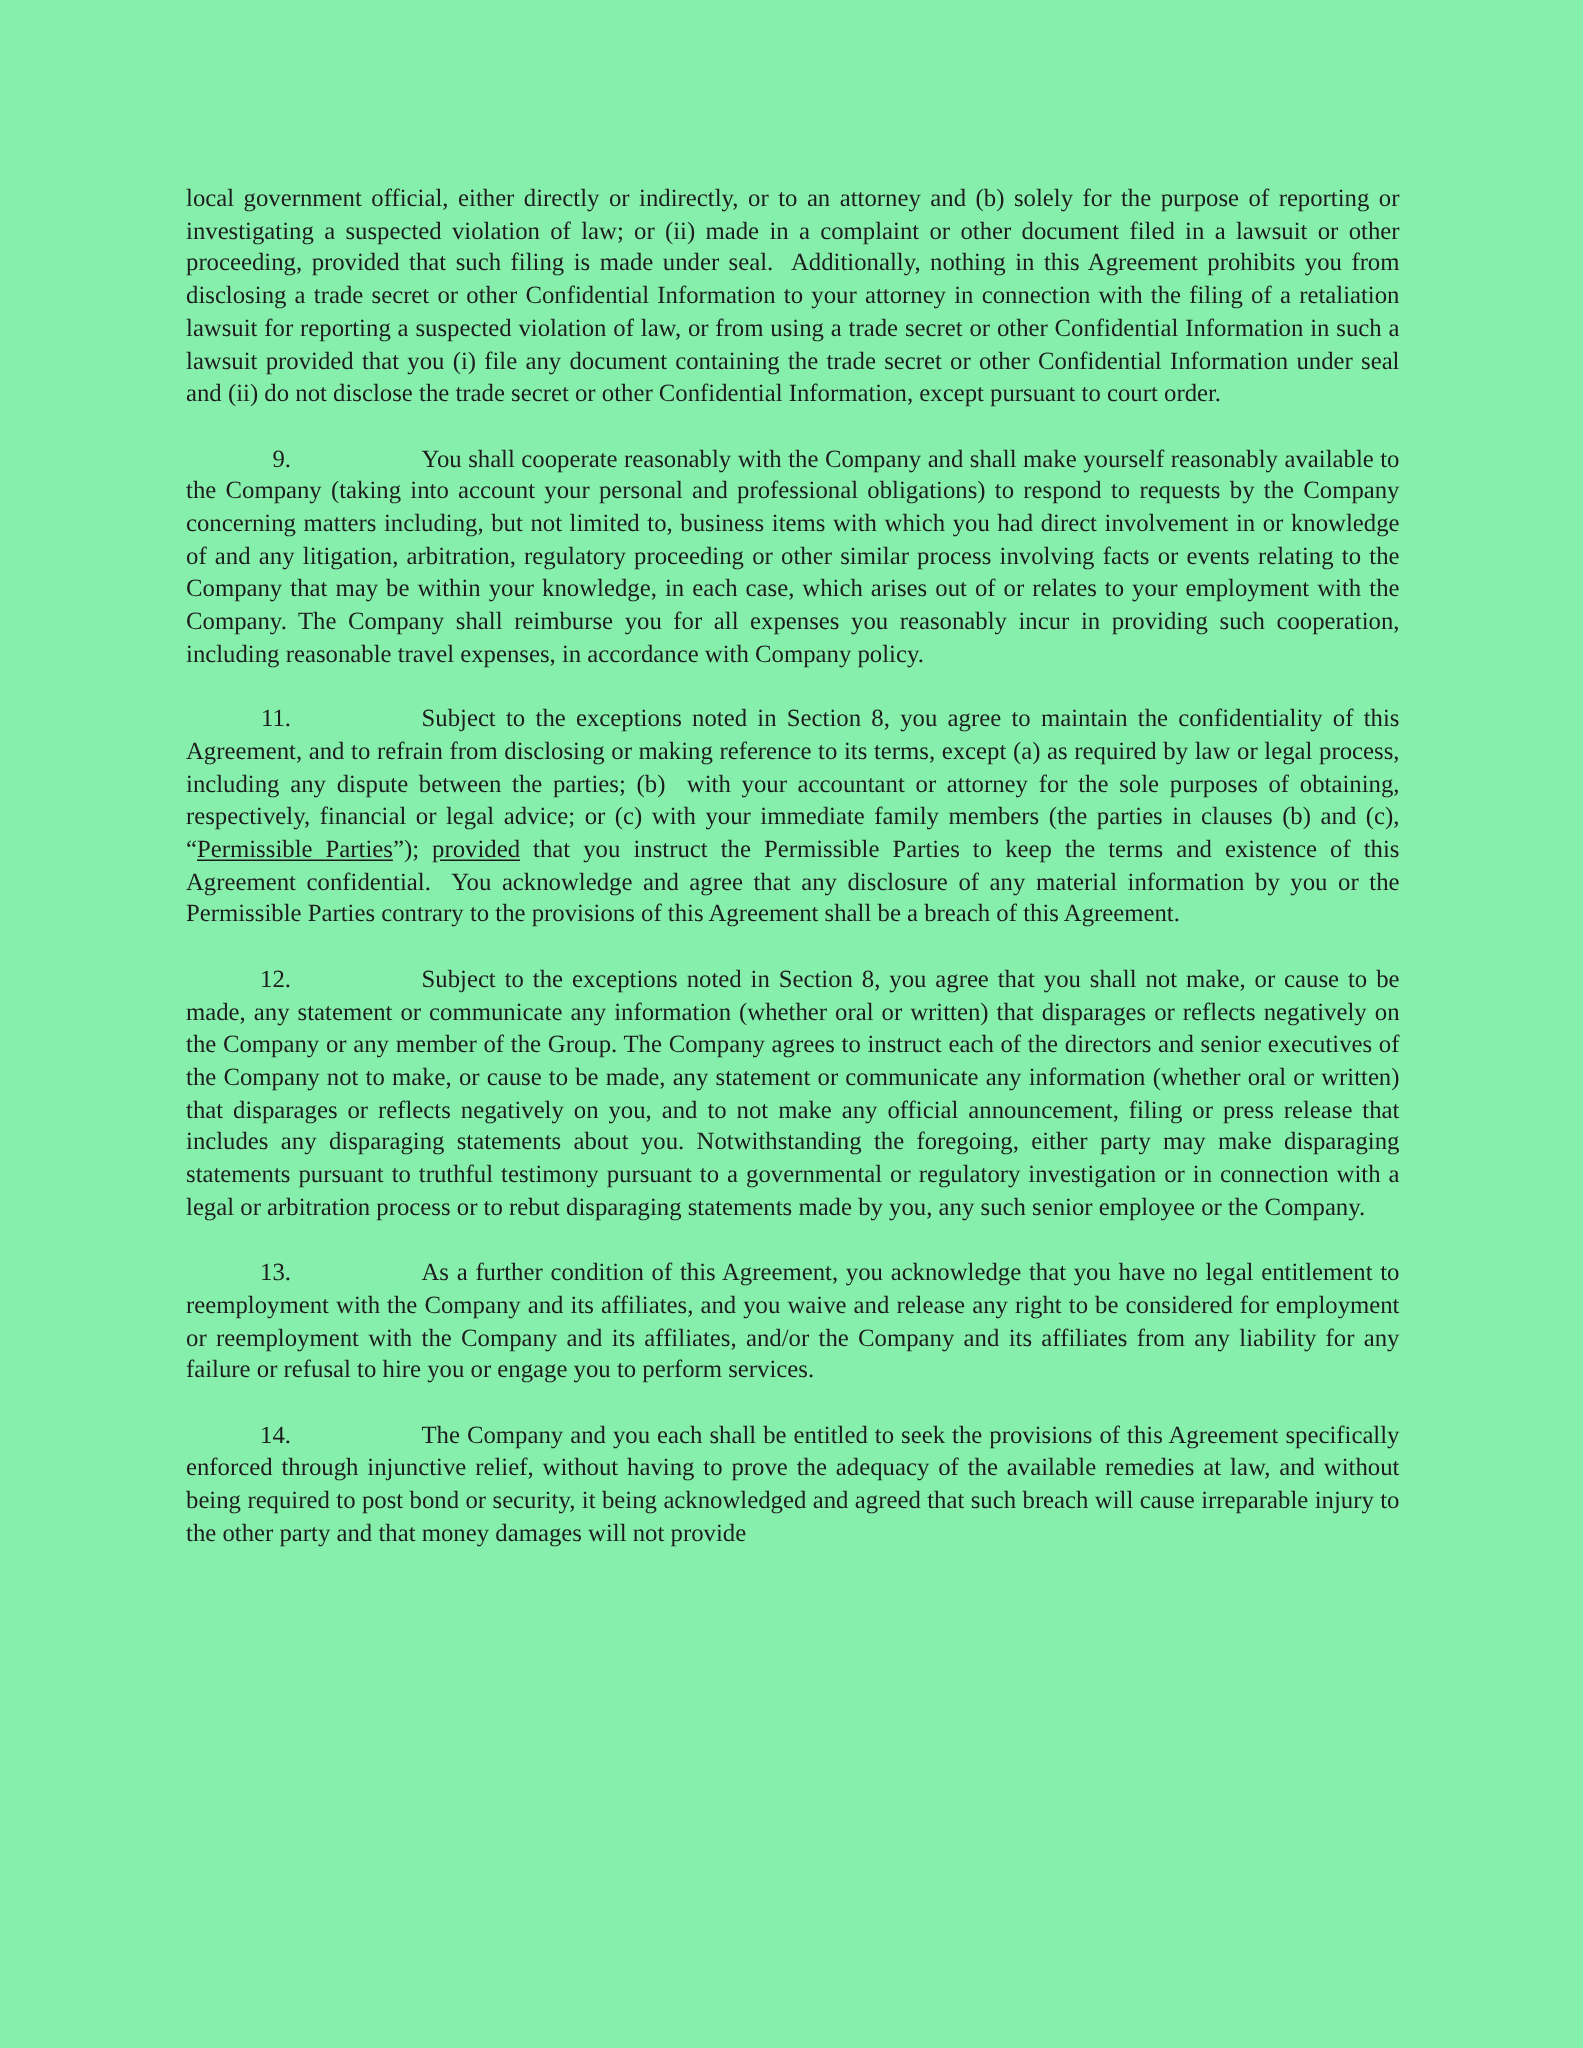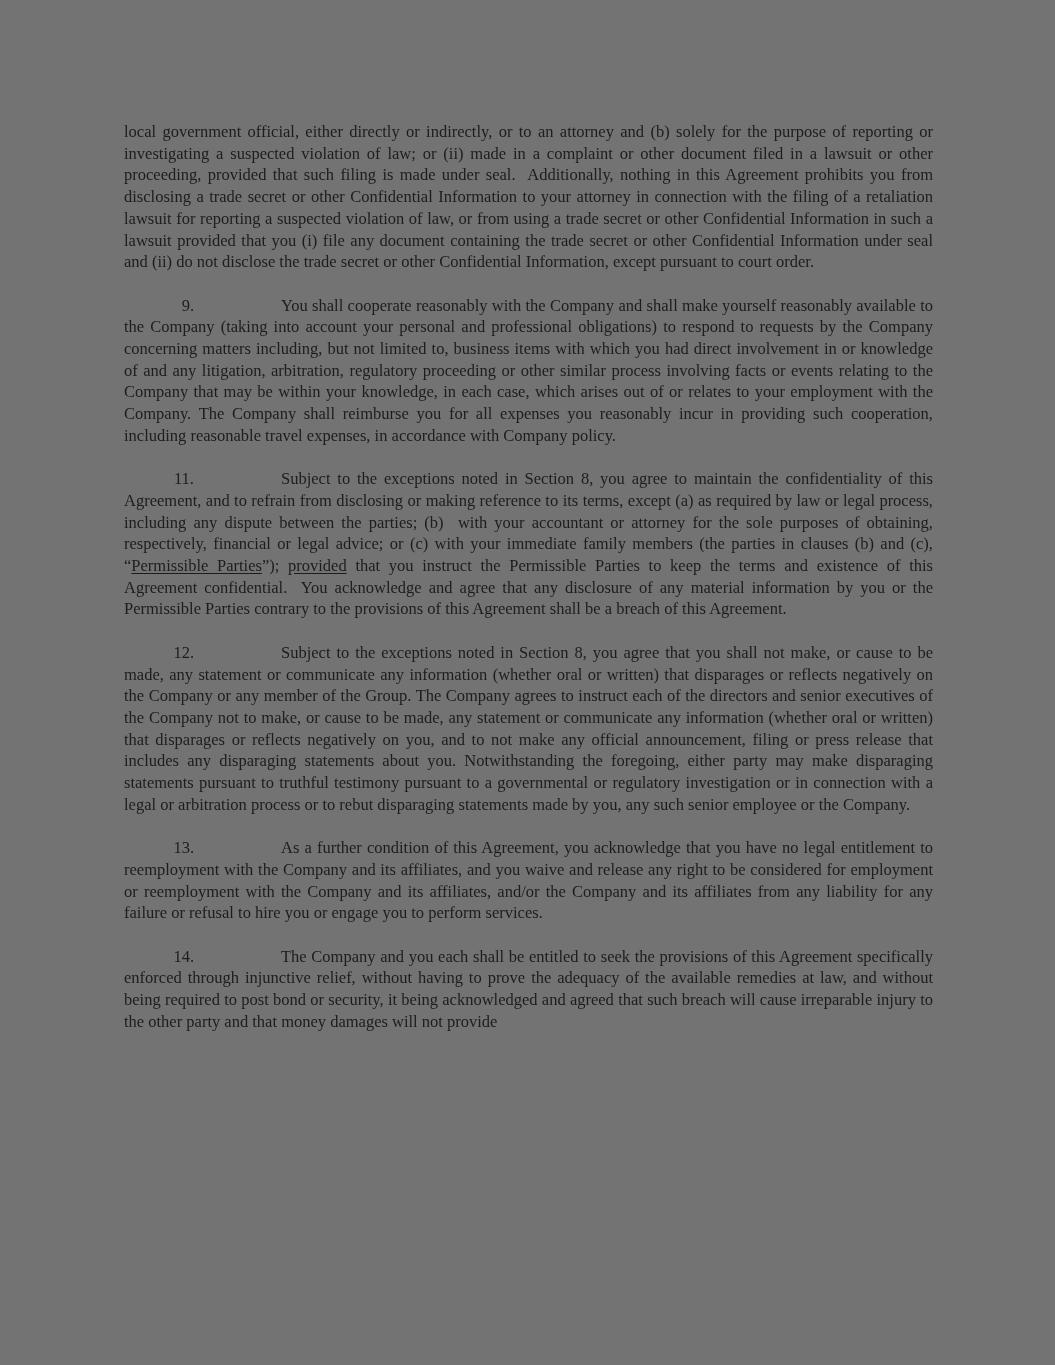--- a/index.html
+++ b/index.html
@@ -38,21 +38,21 @@
     display: inline-block;
     width: 87px;
   }
   .ptext u {
     text-underline-offset: 2px;
   }
 </style>
 </head>
 <body>
 
-<div class="page" style="background: #737373;">
+<div class="page" style="background: #86efac;">
   <div class="content">
 
     <p class="para" style="color: rgb(29, 29, 29);"><span class="ptext">local government official, either directly or indirectly, or to an attorney and (b) solely for the purpose of reporting or investigating a suspected violation of law; or (ii) made in a complaint or other document filed in a lawsuit or other proceeding, provided that such filing is made under seal.&nbsp; Additionally, nothing in this Agreement prohibits you from disclosing a trade secret or other Confidential Information to your attorney in connection with the filing of a retaliation lawsuit for reporting a suspected violation of law, or from using a trade secret or other Confidential Information in such a lawsuit provided that you (i) file any document containing the trade secret or other Confidential Information under seal and (ii) do not disclose the trade secret or other Confidential Information, except pursuant to court order.</span></p>
 
     <p class="para" style="color: rgb(29, 29, 29);"><span class="pnum">9.</span><span class="ptab"></span><span class="ptext">You shall cooperate reasonably with the Company and shall make yourself reasonably available to the Company (taking into account your personal and professional obligations) to respond to requests by the Company concerning matters including, but not limited to, business items with which you had direct involvement in or knowledge of and any litigation, arbitration, regulatory proceeding or other similar process involving facts or events relating to the Company that may be within your knowledge, in each case, which arises out of or relates to your employment with the Company. The Company shall reimburse you for all expenses you reasonably incur in providing such cooperation, including reasonable travel expenses, in accordance with Company policy.</span></p>
 
 
     <p class="para" style="color: rgb(29, 29, 29);"><span class="pnum">11.</span><span class="ptab"></span><span class="ptext">Subject to the exceptions noted in Section 8, you agree to maintain the confidentiality of this Agreement, and to refrain from disclosing or making reference to its terms, except (a) as required by law or legal process, including any dispute between the parties; (b)&nbsp; with your accountant or attorney for the sole purposes of obtaining, respectively, financial or legal advice; or (c) with your immediate family members (the parties in clauses (b) and (c), “<u>Permissible Parties</u>”); <u>provided</u> that you instruct the Permissible Parties to keep the terms and existence of this Agreement confidential.&nbsp; You acknowledge and agree that any disclosure of any material information by you or the Permissible Parties contrary to the provisions of this Agreement shall be a breach of this Agreement.</span></p>
 
     <p class="para" style="color: rgb(29, 29, 29);"><span class="pnum">12.</span><span class="ptab"></span><span class="ptext">Subject to the exceptions noted in Section 8, you agree that you shall not make, or cause to be made, any statement or communicate any information (whether oral or written) that disparages or reflects negatively on the Company or any member of the Group. The Company agrees to instruct each of the directors and senior executives of the Company not to make, or cause to be made, any statement or communicate any information (whether oral or written) that disparages or reflects negatively on you, and to not make any official announcement, filing or press release that includes any disparaging statements about you. Notwithstanding the foregoing, either party may make disparaging statements pursuant to truthful testimony pursuant to a governmental or regulatory investigation or in connection with a legal or arbitration process or to rebut disparaging statements made by you, any such senior employee or the Company.</span></p>

